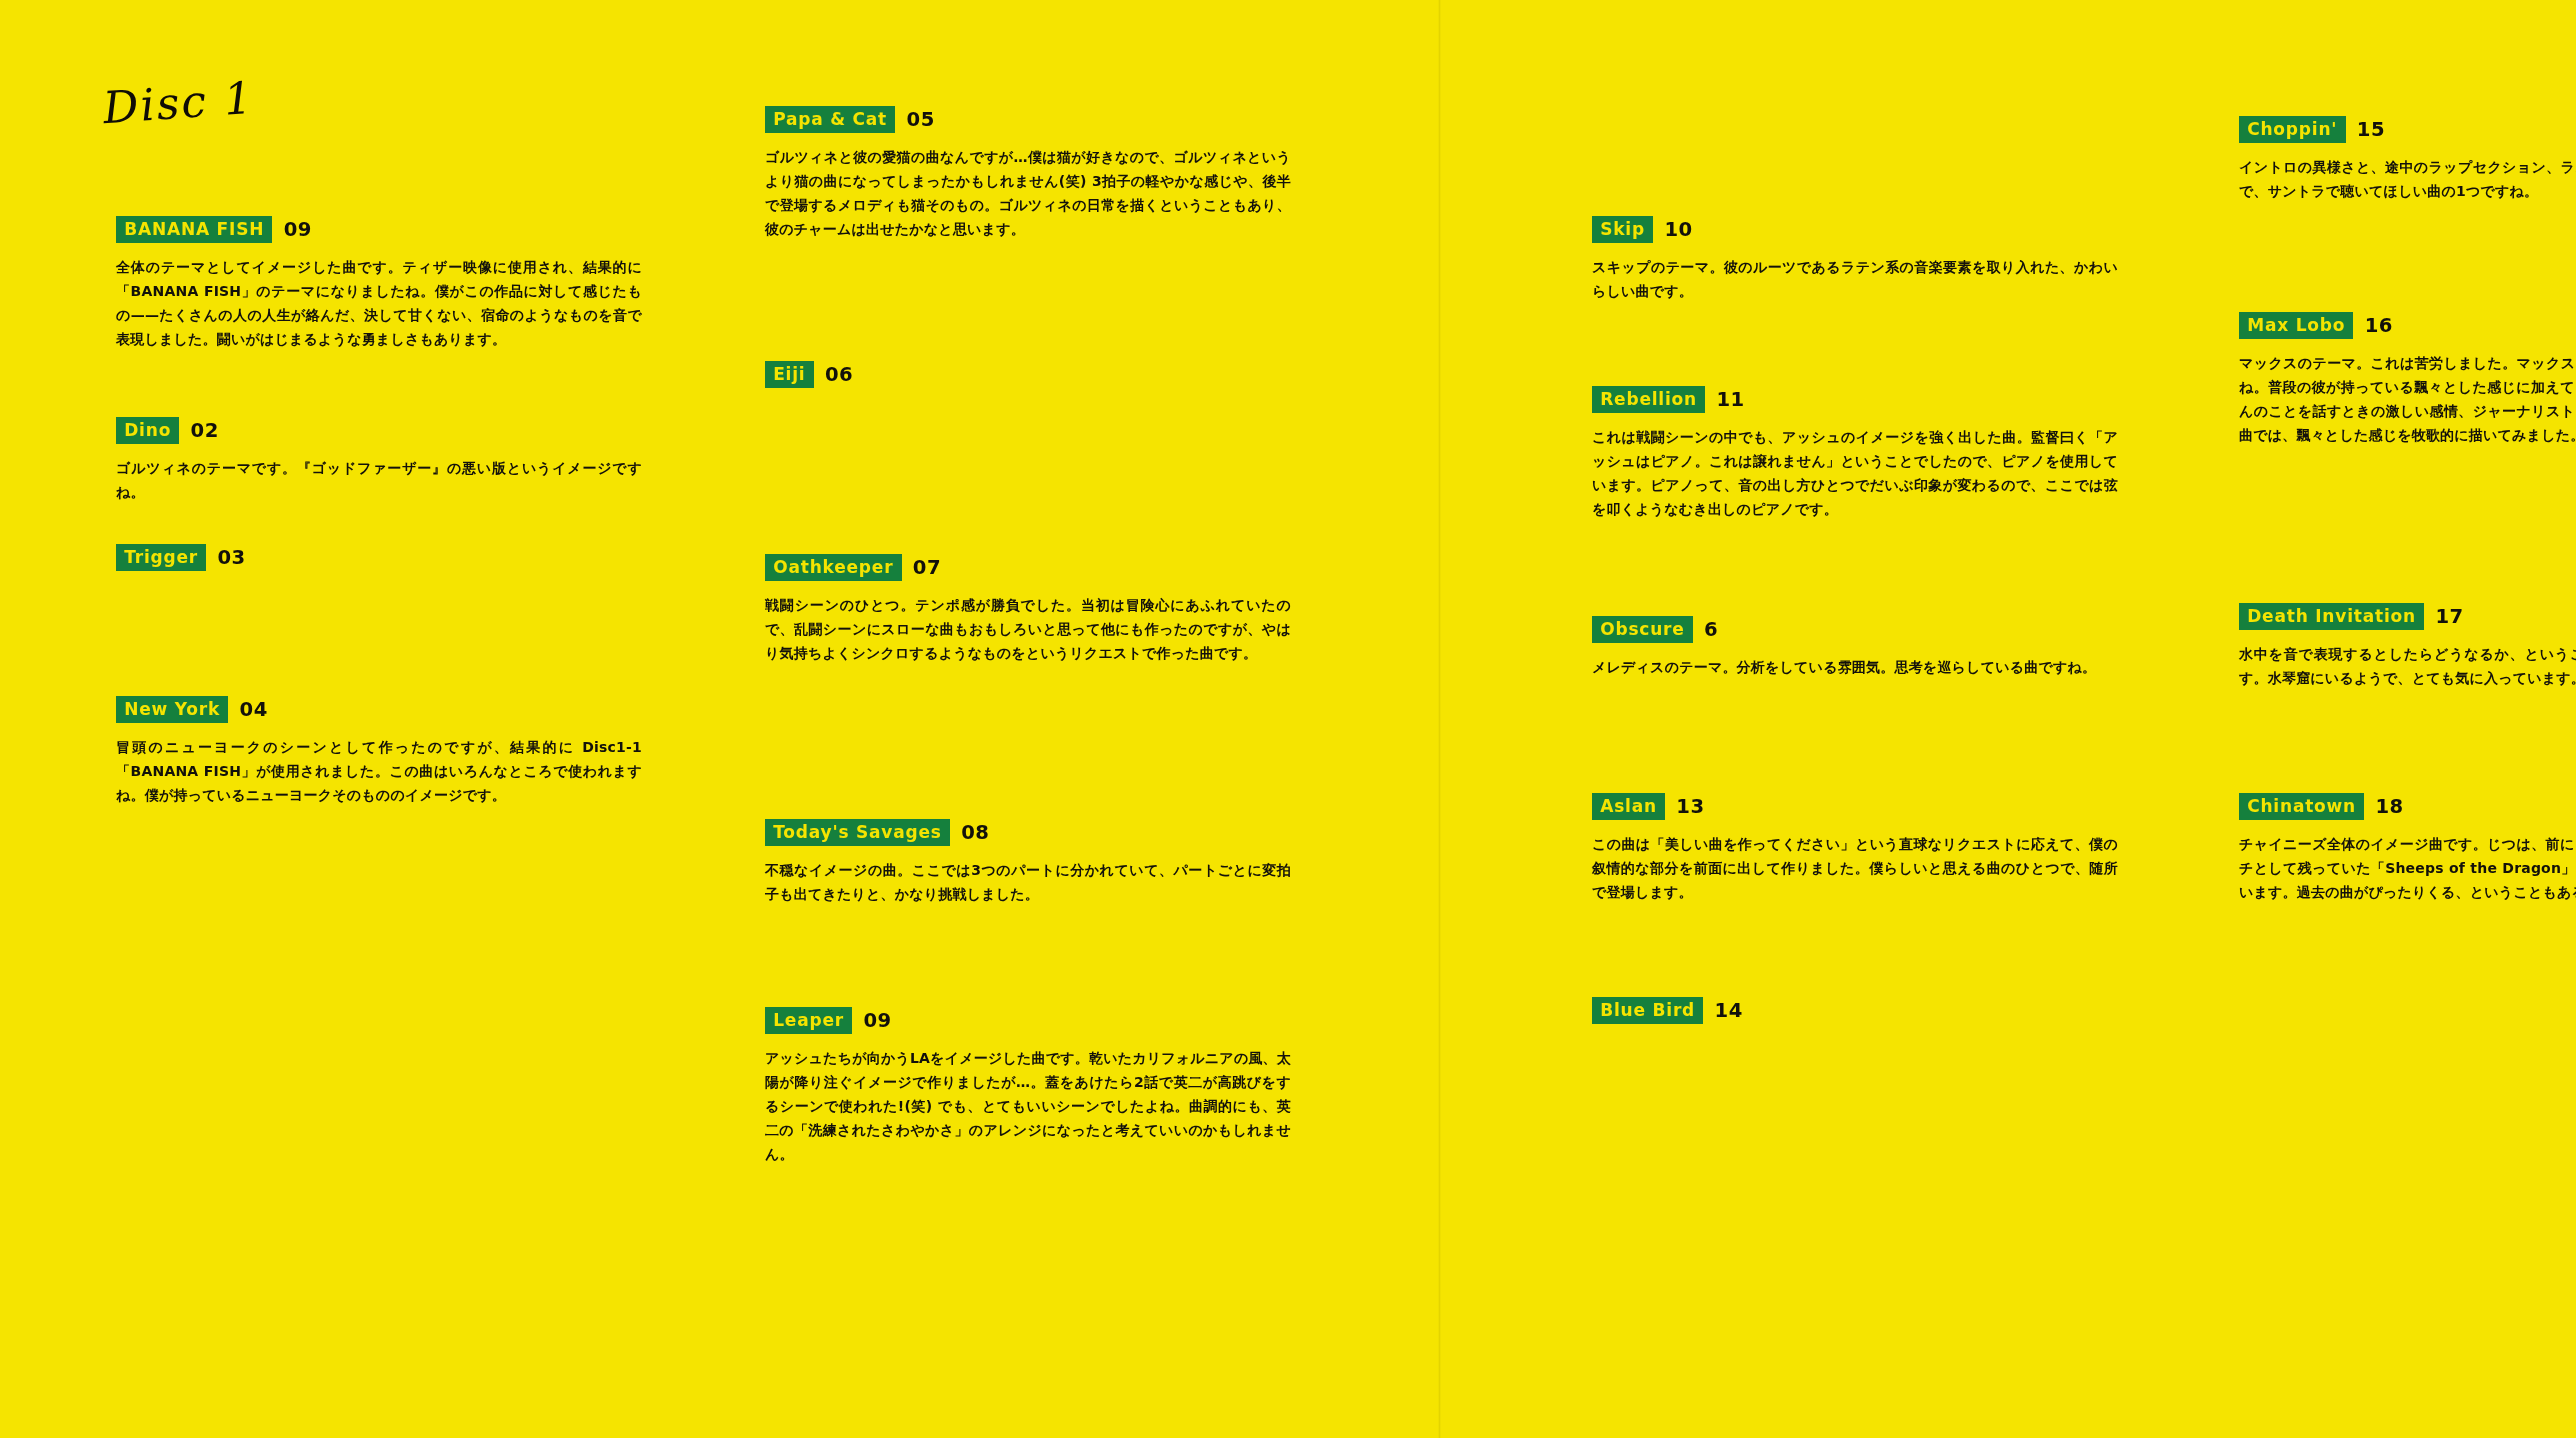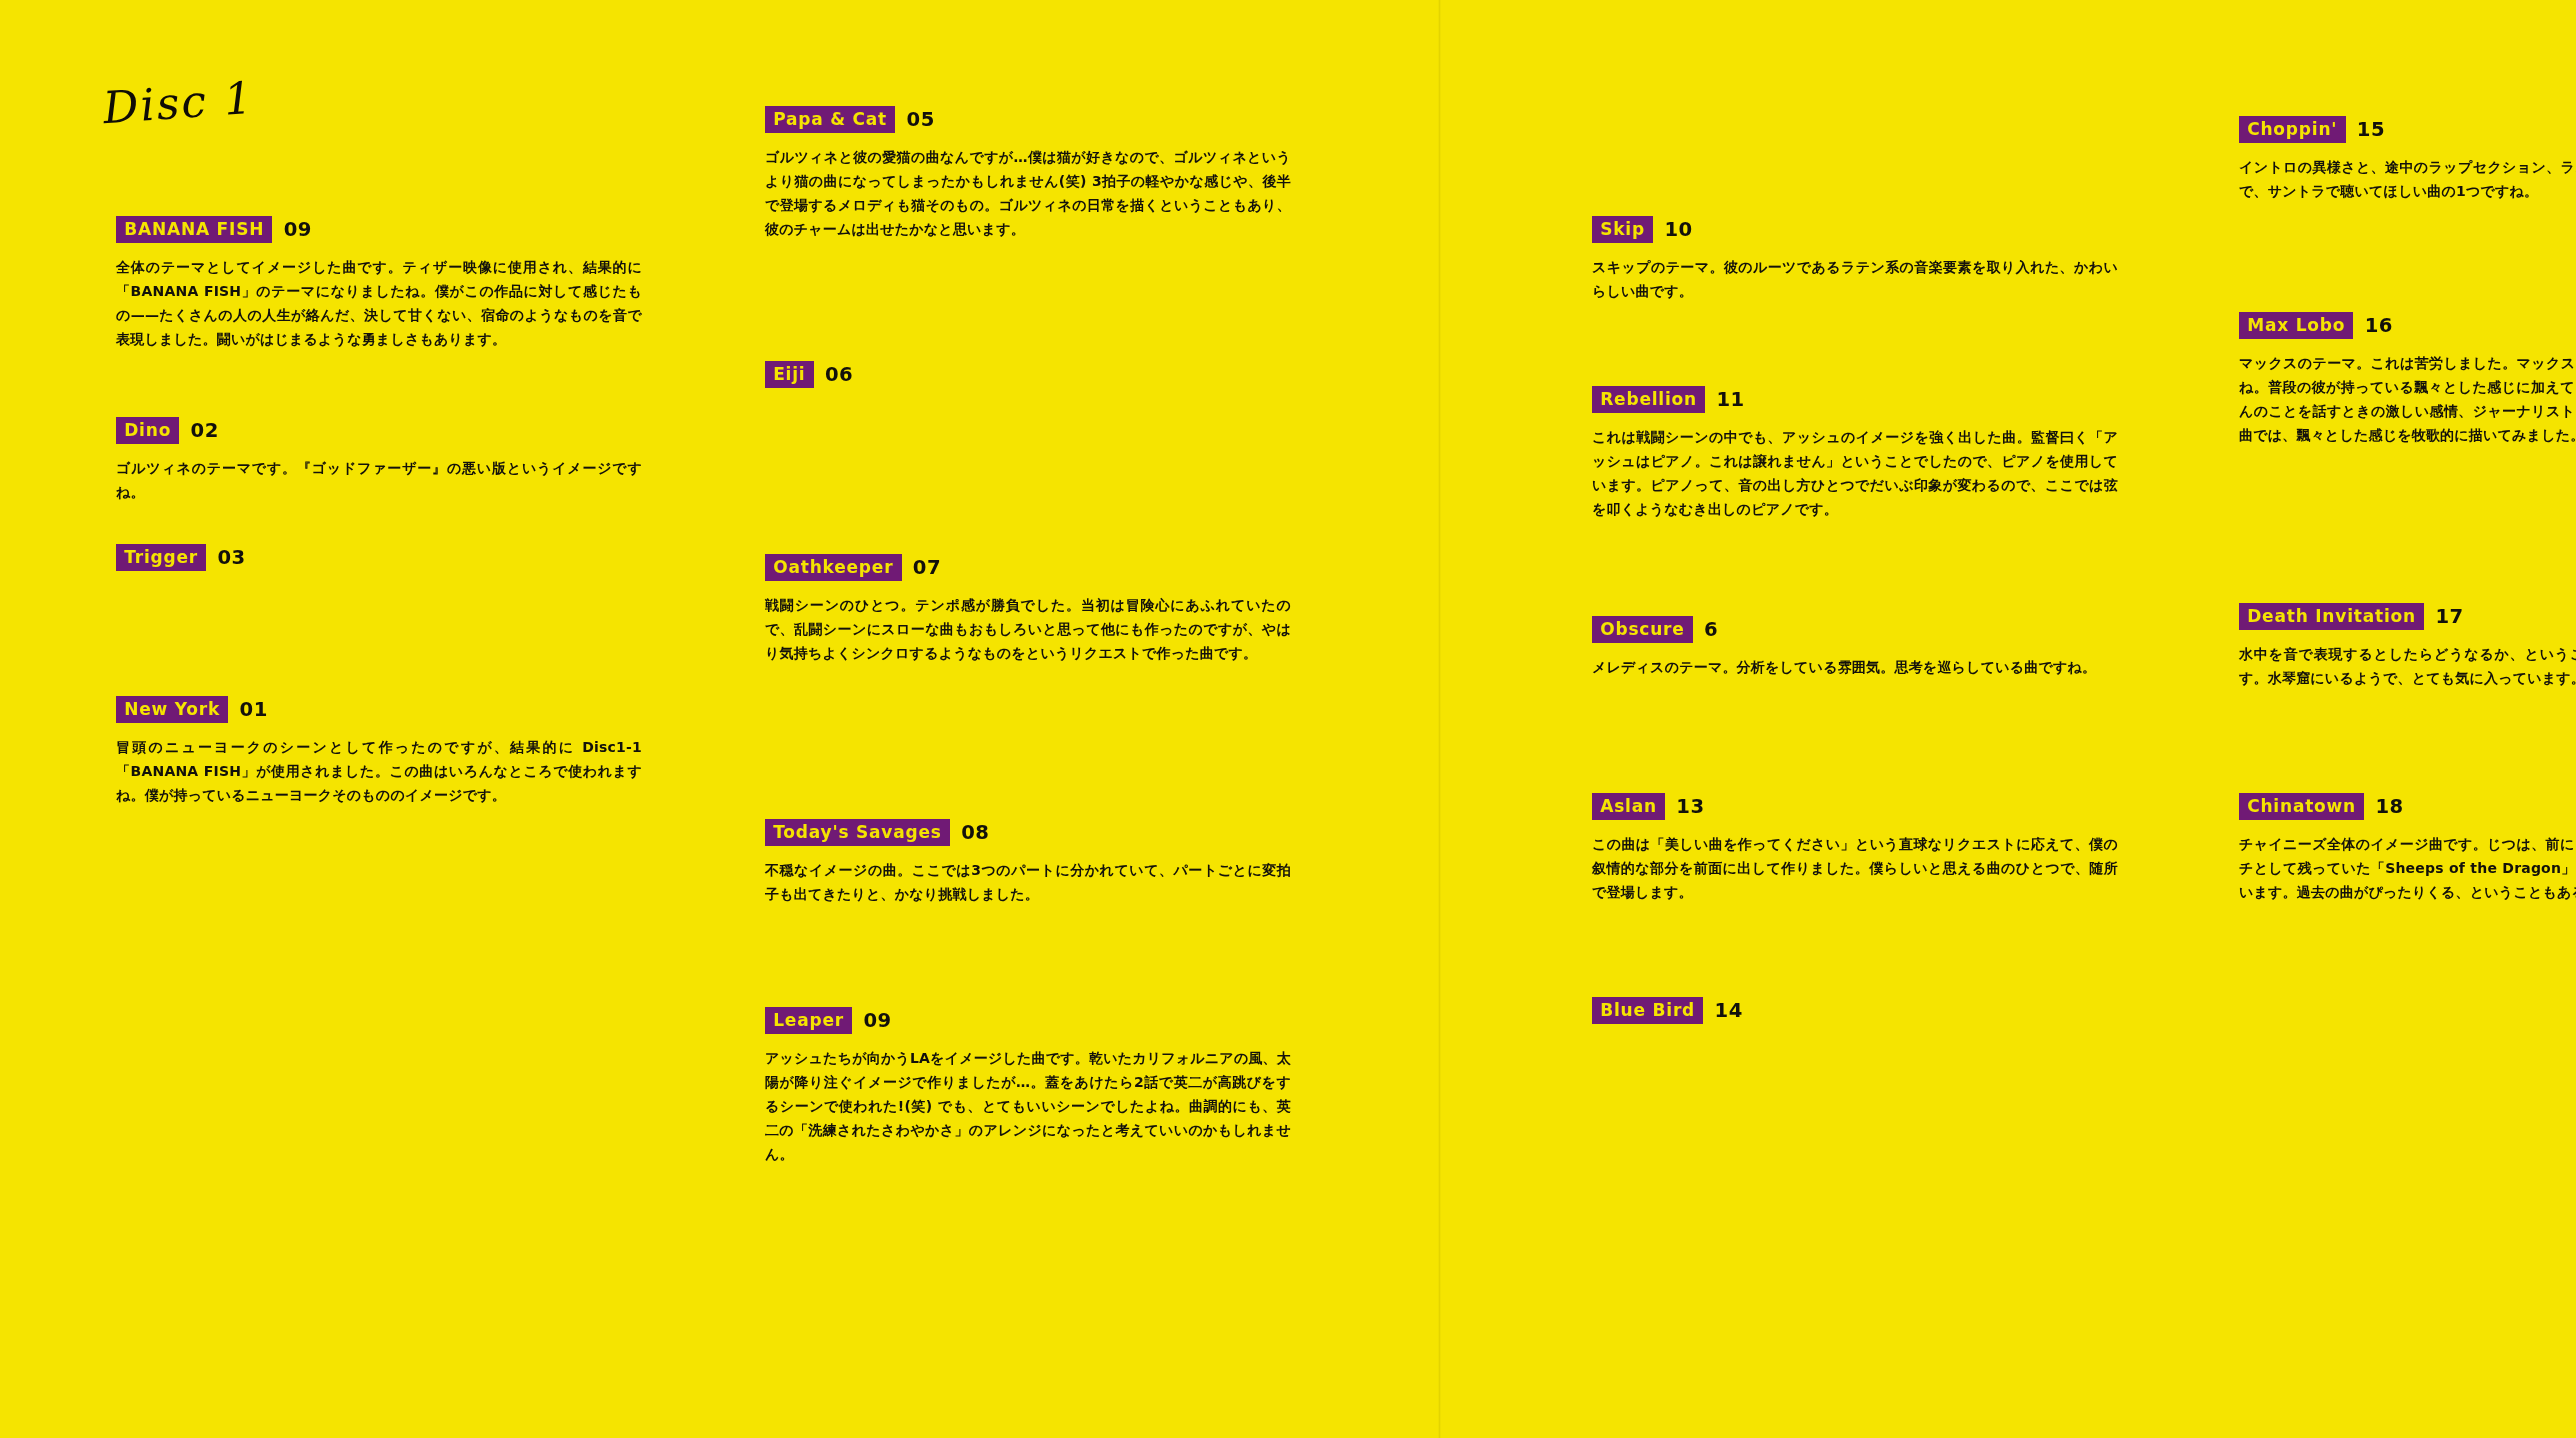--- a/index.html
+++ b/index.html
@@ -59,21 +59,21 @@
     width: 526px;
   }
   .track-head {
     display: flex;
     align-items: center;
     gap: 11.3px;
     margin-bottom: 11.3px;
   }
   .track-title {
     display: inline-block;
-    background: #701a75;
+    background: #15803d;
     color: #f5e400;
     font-weight: bold;
     font-size: 17px;
     letter-spacing: 0.8px;
     padding: 4.6px 8.2px 5.7px 8.2px;
     line-height: 1;
     white-space: nowrap;
   }
   .track-num {
     font-weight: bold;
@@ -118,21 +118,21 @@
       </div>
       <div class="track" style="top:544px">
         <div class="track-head">
           <span class="track-title">Trigger</span>
           <span class="track-num">03</span>
         </div>
       </div>
       <div class="track" style="top:696px">
         <div class="track-head">
           <span class="track-title">New York</span>
-          <span class="track-num">01</span>
+          <span class="track-num">04</span>
         </div>
         <div class="track-body">冒頭のニューヨークのシーンとして作ったのですが、結果的に Disc1-1「BANANA FISH」が使用されました。この曲はいろんなところで使われますね。僕が持っているニューヨークそのもののイメージです。</div>
       </div>
     </div>
 
     <div class="col col-2">
       <div class="track" style="top:106px">
         <div class="track-head">
           <span class="track-title">Papa &amp; Cat</span>
           <span class="track-num">05</span>

